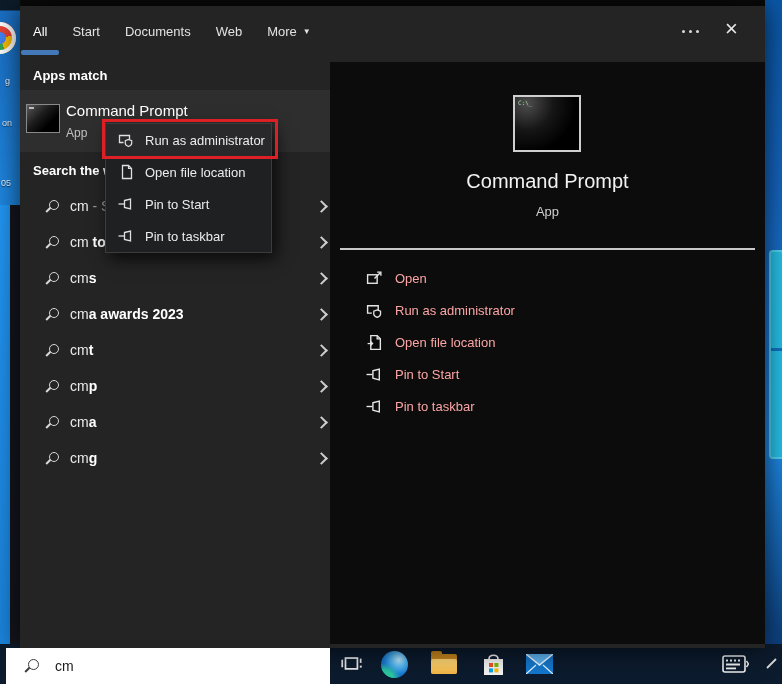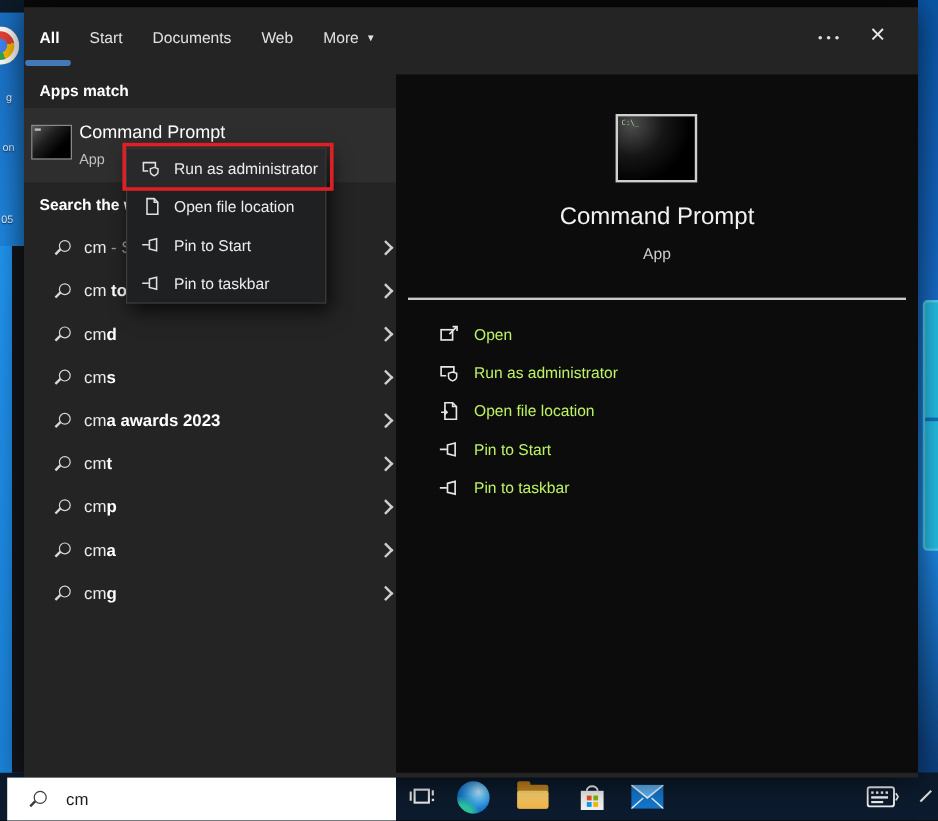--- a/index.html
+++ b/index.html
@@ -31,21 +31,21 @@
   .icon-folder{position:relative;width:26px;height:20px;}
   .icon-folder .back{position:absolute;left:0;top:0;width:26px;height:20px;background:#c8871f;border-radius:2px;}
   .icon-folder .back::before{content:"";position:absolute;left:0;top:-3px;width:11px;height:4px;background:#c8871f;border-radius:2px 2px 0 0;}
   .icon-folder .front{position:absolute;left:0;top:5px;width:26px;height:15px;border-radius:2px;
              background:linear-gradient(180deg,#ffd977,#f3b648);}
   
   .flyout{position:absolute;left:20px;top:6px;width:745px;height:642px;background:#242424;
           box-shadow:0 0 26px rgba(0,0,0,.7);z-index:10;}
   .tabs{position:absolute;left:13px;top:18px;display:flex;gap:25px;font-size:13px;color:#e2e2e2;}
   .tab{cursor:default;display:flex;align-items:center;gap:6px;}
-  .tab.active{color:#fff;font-weight:bold;}
+  .tab.active{color:#fff;font-weight:normal;}
   .tab-underline{position:absolute;left:1px;top:44px;width:38px;height:5px;background:#4379b8;border-radius:2px;}
   .more-arrow{font-size:8px;color:#e2e2e2;}
   .dots{position:absolute;left:662px;top:24px;display:flex;gap:4px;}
   .dots i{width:3px;height:3px;border-radius:50%;background:#dcdcdc;}
   .close-x{position:absolute;left:705px;top:10px;font-size:22px;color:#e8e8e8;font-weight:300;}
   .section-h{position:absolute;left:13px;font-size:13px;font-weight:bold;color:#fff;}
   
   .bm-tile{position:absolute;left:0;top:84px;width:310px;height:62px;background:#2e2e2e;}
   .cmd-ic-sm{position:absolute;left:6px;top:14px;width:32px;height:27px;background:
              linear-gradient(135deg,#5a5a5a 0%,#1d1d1d 40%,#000 70%);border:1px solid #8a8a8a;}
@@ -74,21 +74,21 @@
              box-sizing:border-box;z-index:50;}
   
   .detail{position:absolute;left:310px;top:56px;width:435px;height:582px;background:#0c0c0c;}
   .cmd-ic-lg{position:absolute;left:183px;top:33px;width:64px;height:53px;border:2px solid #cfcfcf;
              background:radial-gradient(circle at 18% 12%,#4e4e4e 0%,#161616 38%,#000 70%);}
   .cmd-ic-lg span{position:absolute;left:3px;top:2px;font-size:6px;color:#9fdb9f;font-family:"DejaVu Sans Mono",monospace;}
   .dp-title{position:absolute;left:0;top:108px;width:100%;text-align:center;font-size:20px;color:#f2f2f2;}
   .dp-sub{position:absolute;left:0;top:142px;width:100%;text-align:center;font-size:13px;color:#cfcfcf;}
   .dp-divider{position:absolute;left:10px;top:186px;width:415px;height:2px;background:#c9c9c9;}
   .dp-actions{position:absolute;left:36px;top:200px;}
-  .dp-action{height:32px;display:flex;align-items:center;gap:12px;font-size:13px;color:#bef264;}
+  .dp-action{height:32px;display:flex;align-items:center;gap:12px;font-size:13px;color:#fca5a5;}
   .dp-action svg{flex:0 0 17px;}
   
   .search-box{position:absolute;left:6px;top:648px;width:324px;height:36px;background:#fff;display:flex;
               align-items:center;z-index:30;}
   .mag-dark{width:16px;height:16px;position:relative;margin-left:18px;flex:0 0 16px;}
   .mag-dark::before{content:"";position:absolute;right:1px;top:1px;width:9px;height:9px;border:1.5px solid #3c3c3c;border-radius:50%;}
   .mag-dark::after{content:"";position:absolute;left:1px;top:13px;width:6px;height:1.5px;background:#3c3c3c;
               transform:rotate(-45deg);transform-origin:left center;}
   .search-input{border:none;outline:none;margin-left:13px;font-size:14px;color:#1b1b1b;width:240px;
               font-family:"Liberation Sans",sans-serif;background:transparent;}
@@ -209,25 +209,20 @@
         <span class="txt"><span>cm</span><span class="b"></span><span class="note"> - See</span></span>
         <span class="chev"></span>
       </div>
       <div class="sugg-row">
         <span class="mag"></span>
         <span class="txt"><span>cm</span><span class="b"> to in</span></span>
         <span class="chev"></span>
       </div>
       <div class="sugg-row">
         <span class="mag"></span>
-        <span class="txt"><span>cm</span><span class="b">d</span></span>
-        <span class="chev"></span>
-      </div>
-      <div class="sugg-row">
-        <span class="mag"></span>
         <span class="txt"><span>cm</span><span class="b">s</span></span>
         <span class="chev"></span>
       </div>
       <div class="sugg-row">
         <span class="mag"></span>
         <span class="txt"><span>cm</span><span class="b">a awards 2023</span></span>
         <span class="chev"></span>
       </div>
       <div class="sugg-row">
         <span class="mag"></span>

